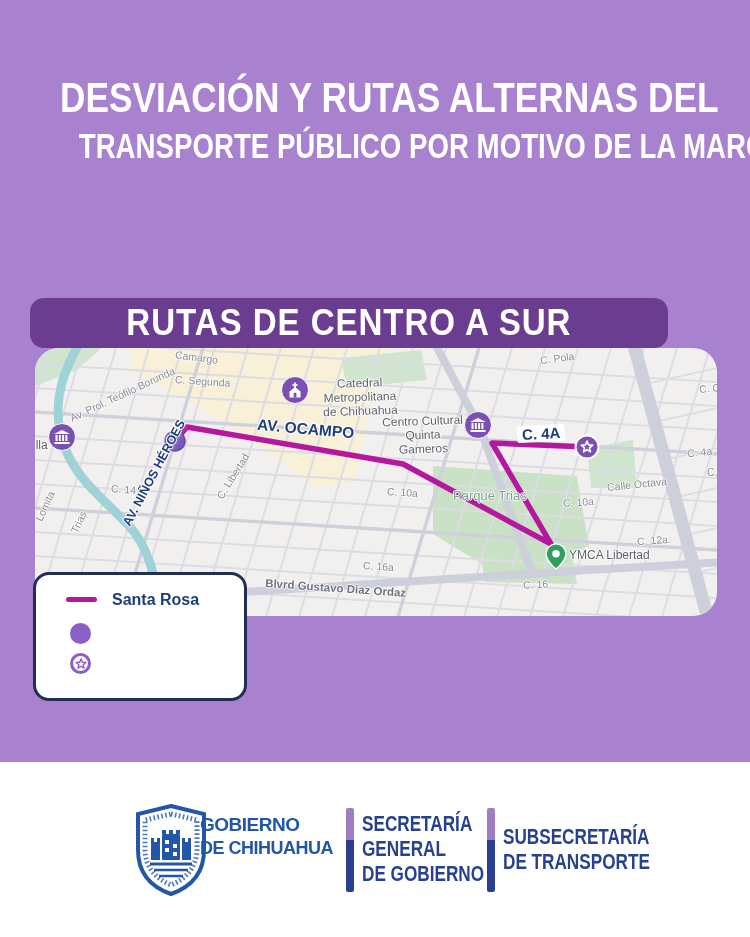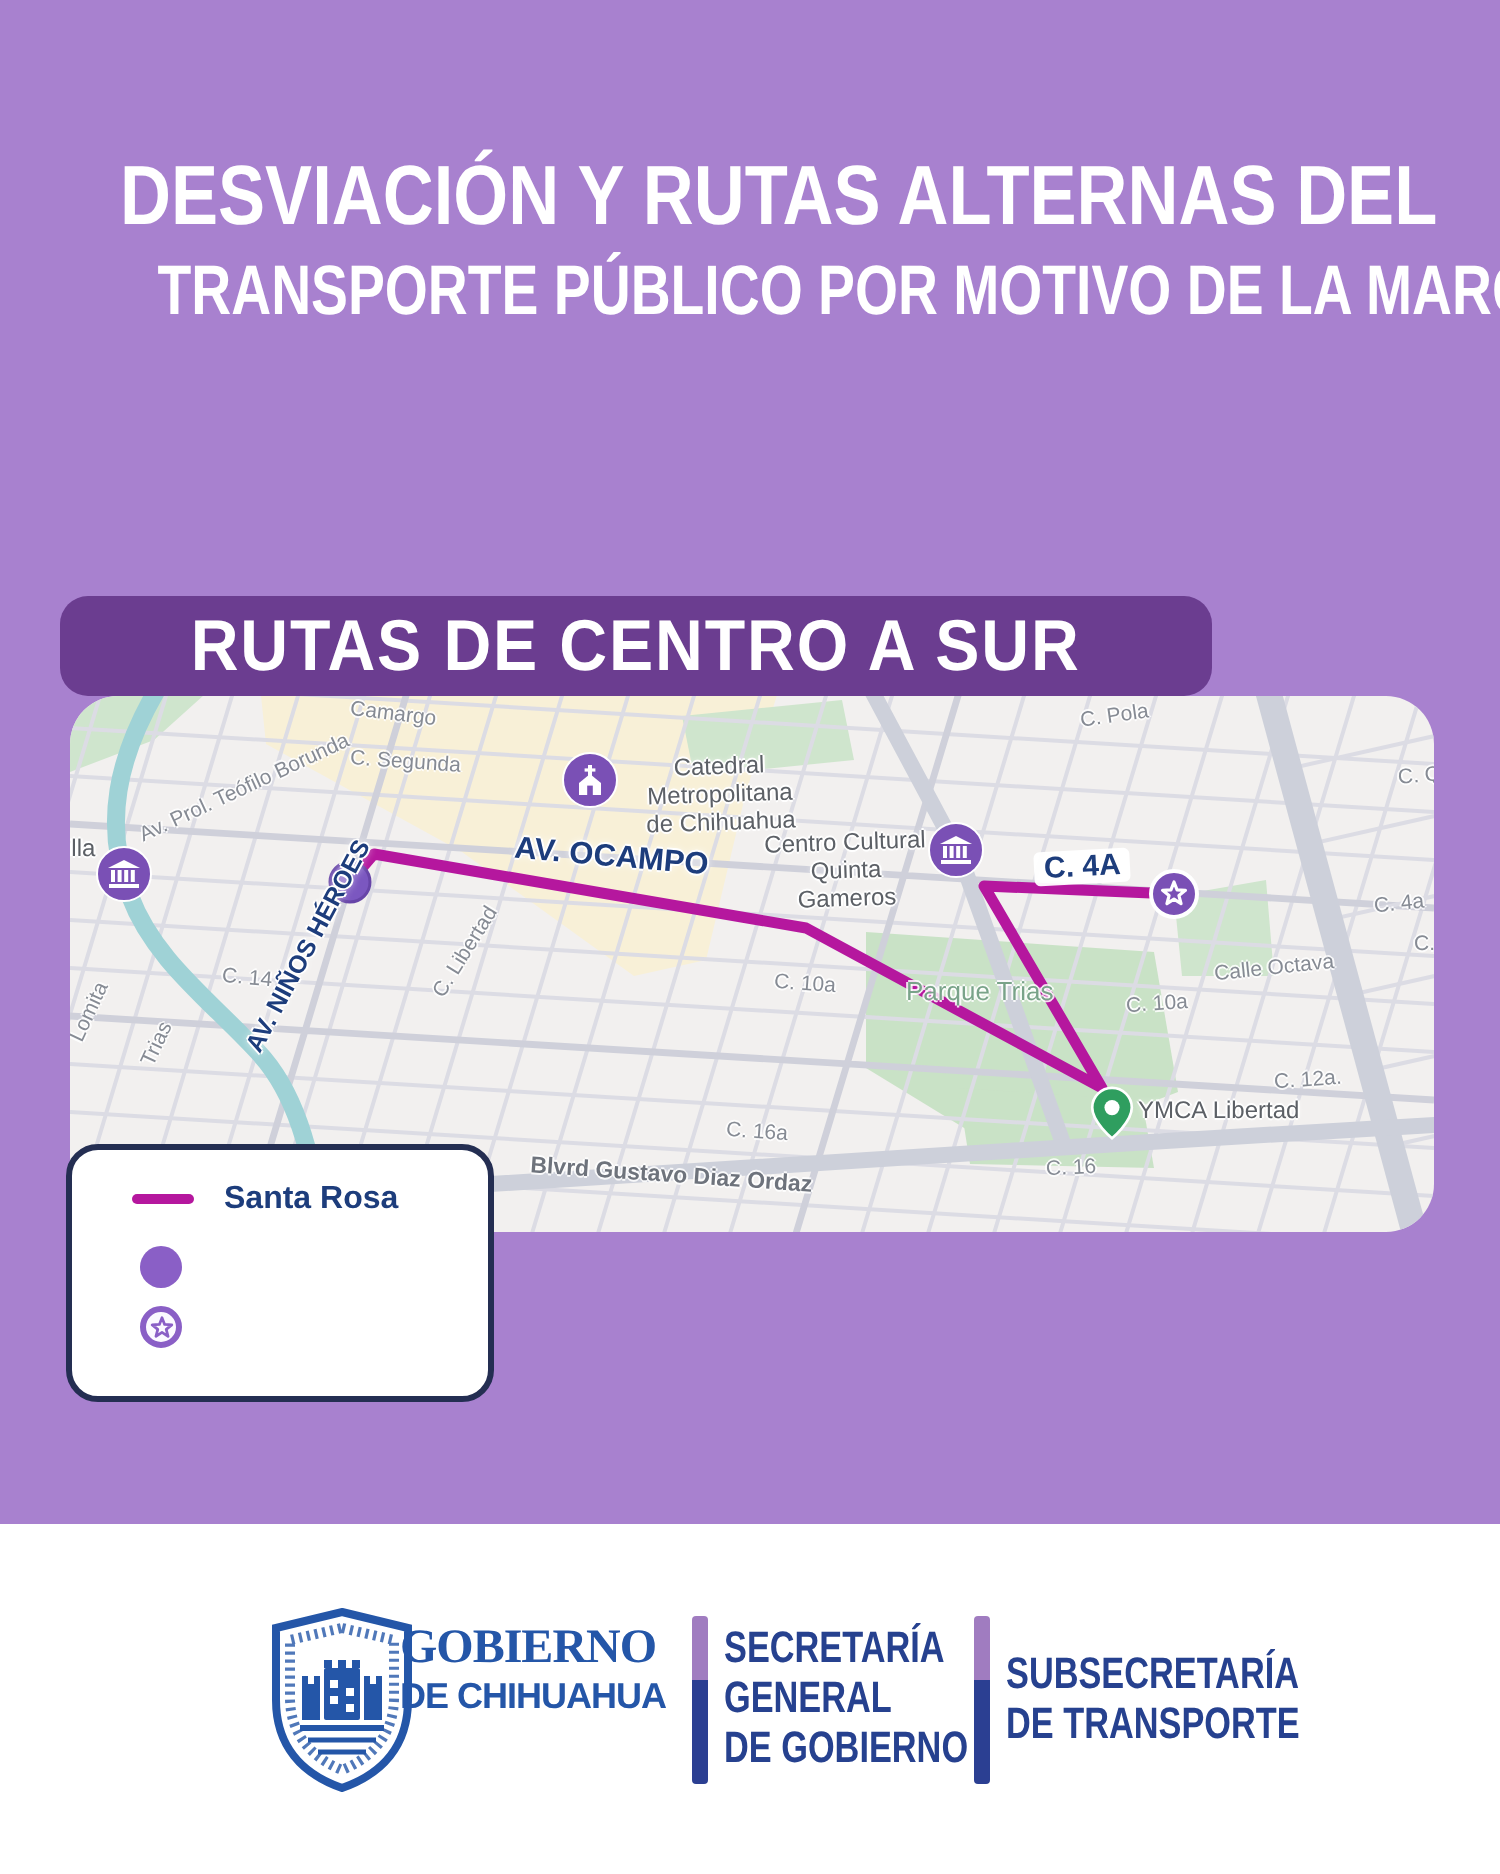--- a/index.html
+++ b/index.html
@@ -13,21 +13,21 @@
            color:#fff; font-weight:bold; white-space:nowrap; }
   .title.l1 { top:74px; font-size:42px; transform:scaleX(.84); }
   .title.l2 { top:126px; font-size:35px; transform:scaleX(.79); }
 
   .date-banner { position:absolute; left:83px; top:184px; width:584px; height:53px;
     background:#2b53a1; border:4px solid #1a3068; box-sizing:border-box;
     display:flex; align-items:center; justify-content:center; }
   .date-banner span { color:#fff; font-weight:bold; font-size:29px;
     white-space:nowrap; transform:scaleX(.74); }
 
-  .section-banner { position:absolute; left:30px; top:298px; width:576px; height:50px;
+  .section-banner { position:absolute; left:30px; top:298px; width:638px; height:50px;
     background:#6b3d90; border-radius:14px;
     display:flex; align-items:center; justify-content:center; }
   .section-banner span { color:#fff; font-weight:bold; font-size:36px;
     letter-spacing:1px; white-space:nowrap; transform:scaleX(.92); }
 
   
   .map { position:absolute; left:35px; top:348px; width:682px; height:268px;
     border-radius:24px; overflow:hidden; background:#f2f0ef; }
   .map svg.base { position:absolute; left:0; top:0; }
   .grid  { stroke:#dcdce4; stroke-width:2; fill:none; }
@@ -58,21 +58,21 @@
   .lg-row { position:absolute; left:0; display:flex; align-items:center; }
   .lg-text { color:#1d3d7c; font-weight:bold; font-size:16px; line-height:1.08; }
   .lg-line { width:31px; height:5.5px; background:#b5179e; border-radius:3px; }
   .lg-dot  { width:21px; height:21px; border-radius:50%; background:#8a5fc6; }
   .lg-star { width:21px; height:21px; border-radius:50%; border:3px solid #8a5fc6;
     box-sizing:border-box; display:flex; align-items:center; justify-content:center; background:#fbf9ff; }
 
   
   .footer { position:absolute; left:0; top:762px; width:750px; height:175px; background:#fff; }
   .gob-text { position:absolute; left:200px; top:50px; color:#2456a8; font-weight:bold; letter-spacing:-.5px; }
-  .gob-text .g1 { font-size:24px; line-height:25px;font-family:Liberation Serif, serif; }
+  .gob-text .g1 { font-size:19px; line-height:25px; }
   .gob-text .g2 { font-size:24px; line-height:25px; }
   .gob-text .g3 { font-size:18px; line-height:22px; }
   .bar { position:absolute; top:46px; width:8px; height:84px; border-radius:2px;
     background:linear-gradient(180deg,#a07cc0 0%,#a07cc0 38%,#2b3f92 38%,#2b3f92 100%); }
   .sec-text { position:absolute; color:#26418f; font-weight:bold; font-size:22px;
     line-height:25px; transform:scaleX(.78); transform-origin:left top; white-space:nowrap; }
 </style>
 </head>
 <body>
 
@@ -146,21 +146,21 @@
     <div class="poi-icon" style="left:13px;top:75px">
       <svg width="16" height="14" viewBox="0 0 16 14">
           <path d="M8,0 L16,4 H0 Z" fill="#fff"></path>
           <rect x="1.5" y="5" width="2" height="6" fill="#fff"></rect>
           <rect x="4.8" y="5" width="2" height="6" fill="#fff"></rect>
           <rect x="8.1" y="5" width="2" height="6" fill="#fff"></rect>
           <rect x="11.4" y="5" width="2" height="6" fill="#fff"></rect>
           <rect x="0.5" y="12" width="15" height="2" fill="#fff"></rect>
         </svg>
     </div>
-    <div class="poi-label" style="left:-2px;top:69px">illa</div>
+    <div class="poi-label" style="left:-2px;top:90px">illa</div>
 
     <div class="poi-icon" style="left:246px;top:28px">
       <svg width="16" height="16" viewBox="0 0 16 16">
           <rect x="7" y="0.5" width="2" height="5.5" fill="#fff"></rect>
           <rect x="5.3" y="2.2" width="5.4" height="1.6" fill="#fff"></rect>
           <path d="M8,5 L13.5,9.5 V15.5 H2.5 V9.5 Z" fill="#fff"></path>
           <rect x="6.6" y="10.8" width="2.8" height="4.7" fill="#7a50b5"></rect>
         </svg>
     </div>
     <div class="poi-label" style="left:272px;top:28px;width:106px;transform:rotate(-2deg)">

